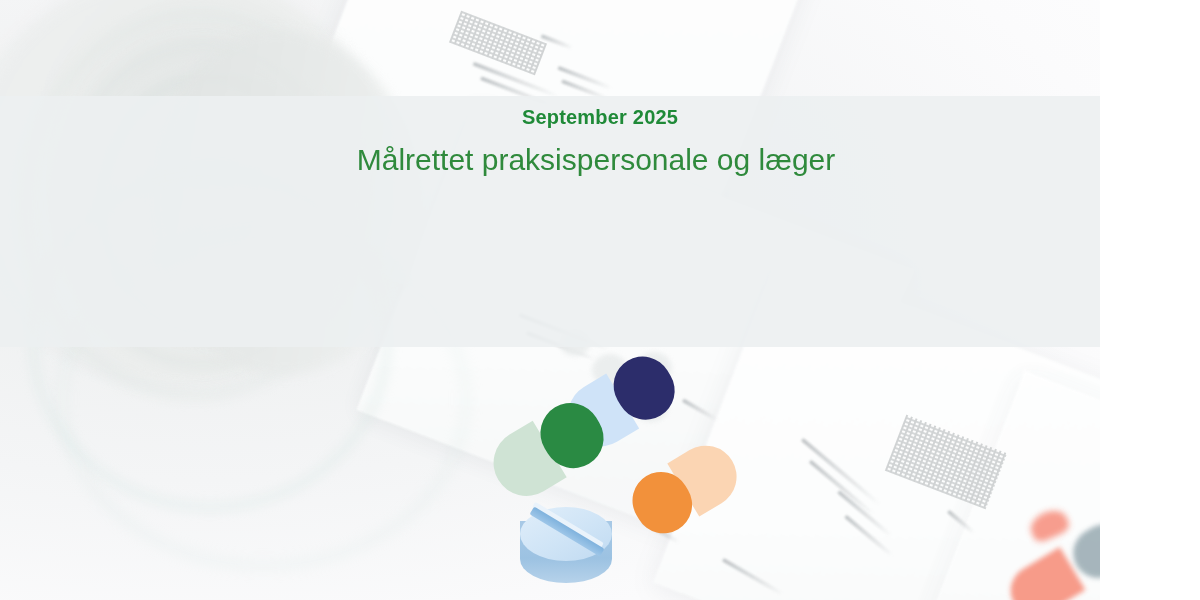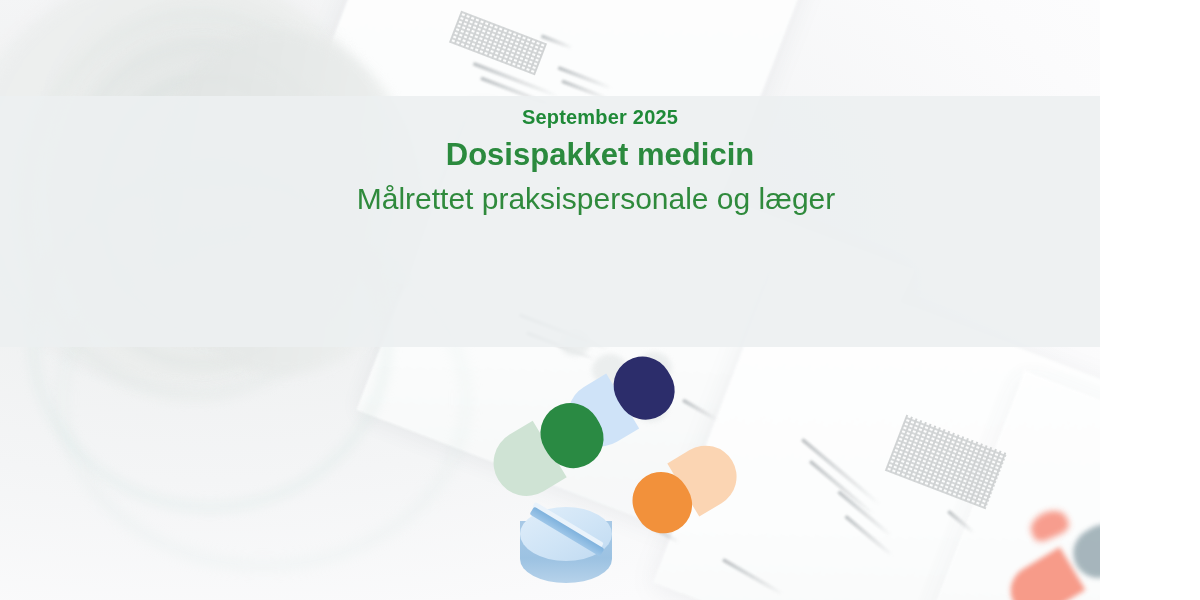--- a/index.html
+++ b/index.html
@@ -368,17 +368,16 @@
   <div id="nub-salmon"></div>
   <div id="cap-salmon" class="capsule">
     <div class="half light"></div>
     <div class="half dark"></div>
   </div>
 
   <div id="text-band"></div>
 
   <div id="text-stack">
     <div id="eyebrow">September 2025</div>
-    <div id="subhead">Dosispakket medicin</div>
     <div id="tagline">Målrettet praksispersonale og læger</div>
   </div>
 
 </div>
 
 </body></html>

